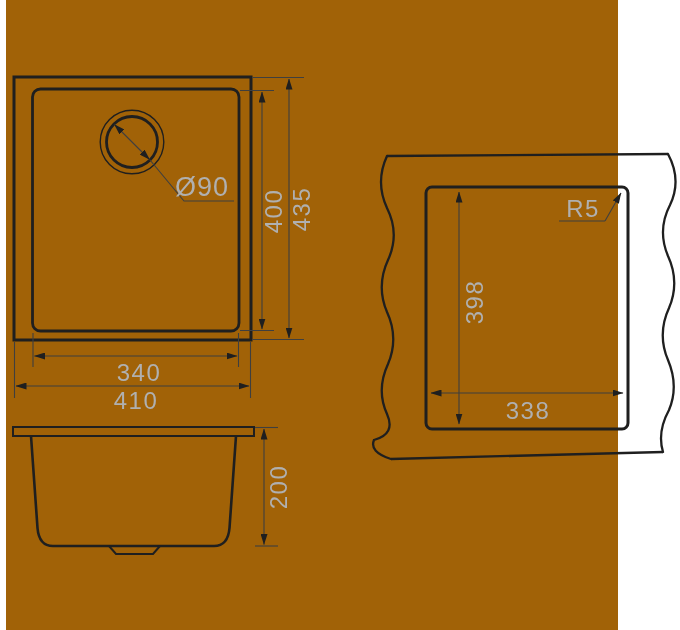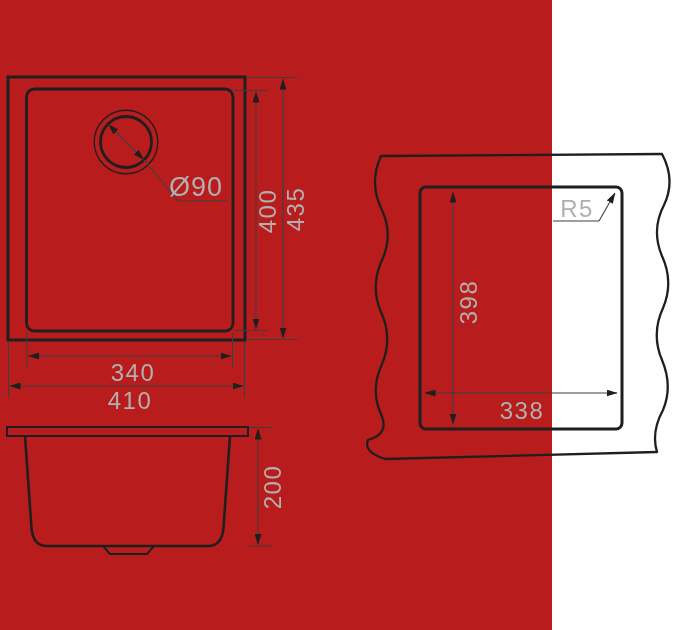--- a/index.html
+++ b/index.html
@@ -5,23 +5,24 @@
   html, body {
     margin: 0;
     padding: 0;
     background: #ffffff;
     width: 680px;
     height: 630px;
     overflow: hidden;
   }
   .canvas {
     position: relative;
-    width: 552px;
+    width: 612px;
     height: 630px;
-    background: #b91c1c;
+    background: #a16207;
+    margin-left: 6px;
   }
   svg { display: block; }
   svg text {
     font-family: "Liberation Sans", "DejaVu Sans", sans-serif;
     fill: #b0b0b0;
     text-anchor: middle;
     letter-spacing: 1.5px;
     font-weight: 400;
   }
   .dim-label { font-size: 24px; }

